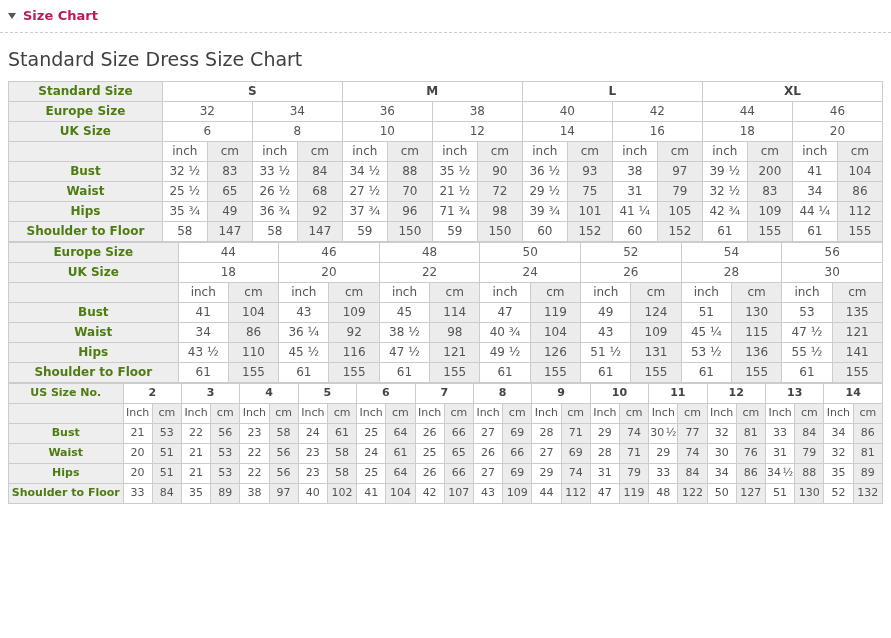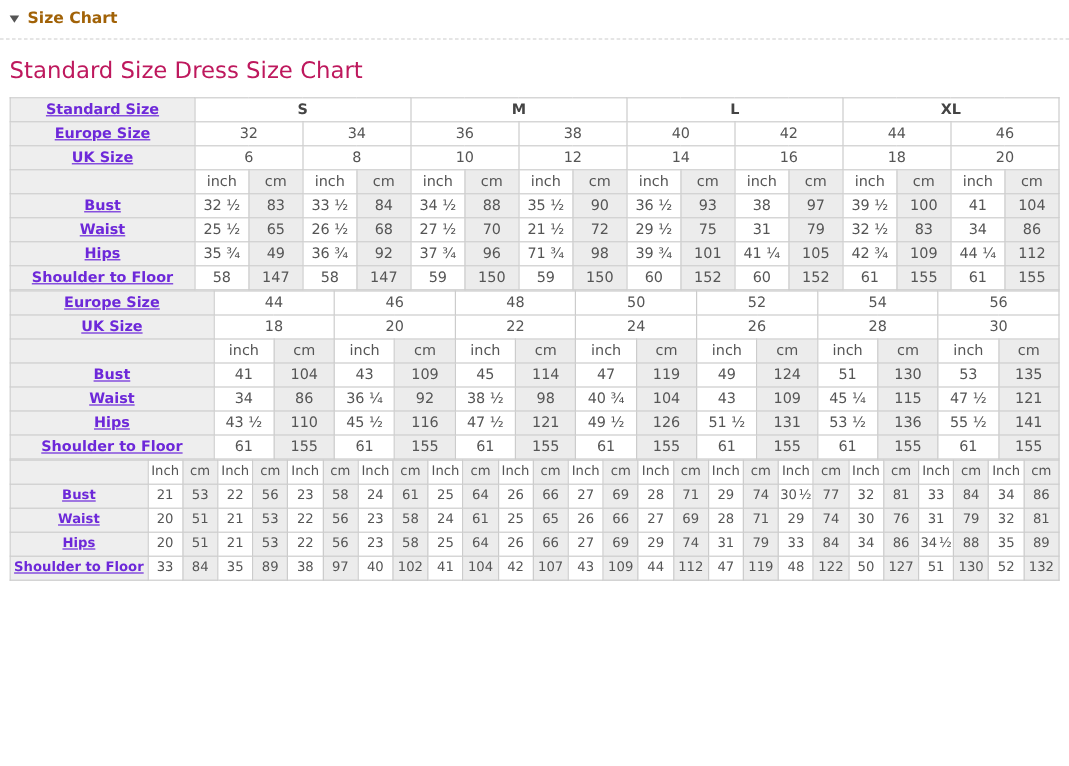--- a/index.html
+++ b/index.html
@@ -1,24 +1,24 @@
 <!DOCTYPE html>
 <html><head>
 <meta charset="utf-8">
 <style>
   html,body{margin:0;padding:0;background:#fff;}
   body{font-family:"DejaVu Sans","Liberation Sans",sans-serif;color:#555;width:891px;}
   .page{width:891px;box-sizing:border-box;padding:7px 8px 10px 8px;}
-  .collapse-header{display:flex;align-items:center;gap:7px;font-size:13px;font-weight:bold;color:#a16207;cursor:pointer;padding:1px 0 2px 0;}
+  .collapse-header{display:flex;align-items:center;gap:7px;font-size:13px;font-weight:bold;color:#be185d;cursor:pointer;padding:1px 0 2px 0;}
   .tri{width:0;height:0;border-left:4px solid transparent;border-right:4px solid transparent;border-top:6px solid #555;display:inline-block;}
   .divider{border-top:1px dashed #ccc;margin:7px -8px 0 -8px;height:0;}
-  h2.section-heading{font-size:19px;font-weight:normal;color:#be185d;margin:15px 0 11px 0;letter-spacing:0;}
+  h2.section-heading{font-size:19px;font-weight:normal;color:#404040;margin:15px 0 11px 0;letter-spacing:0;}
   table.size-table{width:875px;border-collapse:collapse;table-layout:fixed;font-size:12px;color:#555;margin:0;}
   table.size-table td{border:1px solid #ccc;text-align:center;vertical-align:middle;padding:1px 1px;height:17px;white-space:nowrap;line-height:1.35;}
-  table.size-table td.lab{background:#eee;font-weight:bold;color:#6d28d9;white-space:normal;text-decoration:underline;}
+  table.size-table td.lab{background:#eee;font-weight:bold;color:#4d7c0f;white-space:normal;}
   table.size-table td.cm{background:#ececec;}
   table.size-table td.bold{font-weight:bold;color:#444;}
   table.t3{font-size:11px;}
   table.t3 td{word-spacing:-2px;padding:1px 0;}
   table.t3 td.lab{word-spacing:0;}
 </style>
 </head>
 <body>
 
 <div class="page">
@@ -106,21 +106,21 @@
             <td class="cm">84</td>
             <td>34 ½</td>
             <td class="cm">88</td>
             <td>35 ½</td>
             <td class="cm">90</td>
             <td>36 ½</td>
             <td class="cm">93</td>
             <td>38</td>
             <td class="cm">97</td>
             <td>39 ½</td>
-            <td class="cm">100</td>
+            <td class="cm">200</td>
             <td>41</td>
             <td class="cm">104</td>
           </tr>
           <tr>
             <td class="lab">Waist</td>
             <td>25 ½</td>
             <td class="cm">65</td>
             <td>26 ½</td>
             <td class="cm">68</td>
             <td>27 ½</td>
@@ -326,20 +326,36 @@
           <col style="width: 3.34231%;">
           <col style="width: 3.34231%;">
           <col style="width: 3.34231%;">
           <col style="width: 3.34231%;">
           <col style="width: 3.34231%;">
           <col style="width: 3.34231%;">
           <col style="width: 3.34231%;">
           <col style="width: 3.34231%;">
         </colgroup>
         <tbody>
+          <tr>
+            <td class="lab">US Size No.</td>
+            <td class="bold" colspan="2">2</td>
+            <td class="bold" colspan="2">3</td>
+            <td class="bold" colspan="2">4</td>
+            <td class="bold" colspan="2">5</td>
+            <td class="bold" colspan="2">6</td>
+            <td class="bold" colspan="2">7</td>
+            <td class="bold" colspan="2">8</td>
+            <td class="bold" colspan="2">9</td>
+            <td class="bold" colspan="2">10</td>
+            <td class="bold" colspan="2">11</td>
+            <td class="bold" colspan="2">12</td>
+            <td class="bold" colspan="2">13</td>
+            <td class="bold" colspan="2">14</td>
+          </tr>
           <tr>
             <td class="lab"></td>
             <td>Inch</td>
             <td class="cm">cm</td>
             <td>Inch</td>
             <td class="cm">cm</td>
             <td>Inch</td>
             <td class="cm">cm</td>
             <td>Inch</td>
             <td class="cm">cm</td>

